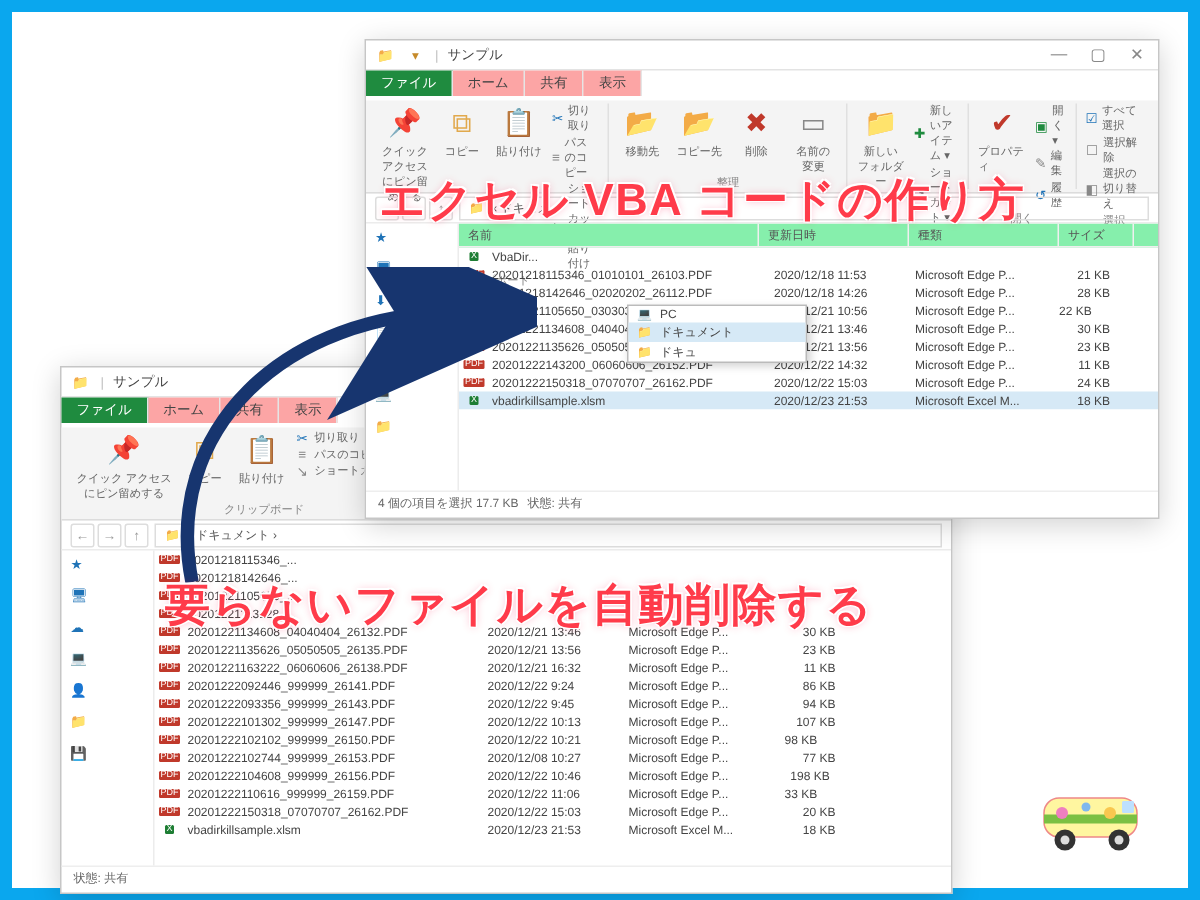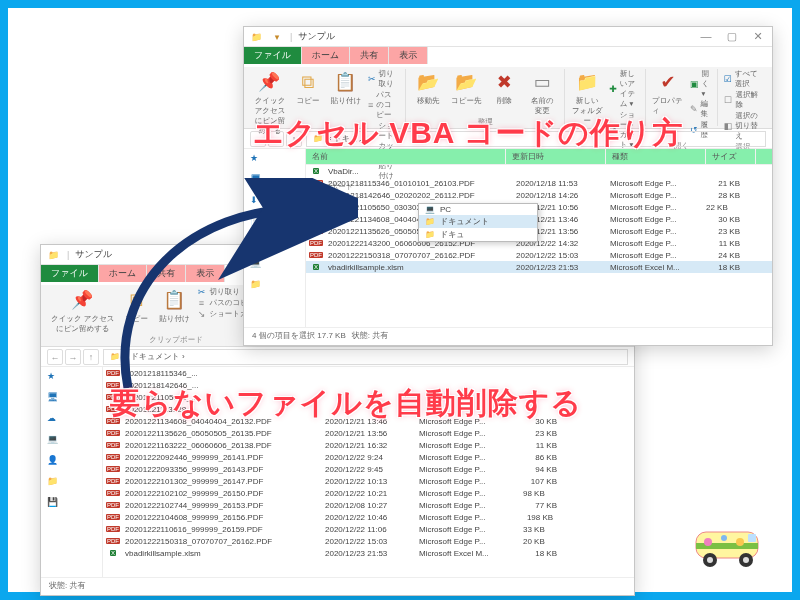--- a/index.html
+++ b/index.html
@@ -263,21 +263,21 @@
               <span class="c" style="width:104px">Microsoft Edge P...</span>
               <span class="c" style="width:46px;text-align:left">33 KB</span>
             </div>
             <div class="row">
               <span class="fi">
                 <span class="pdf">PDF</span>
               </span>
               <span class="c" style="width:200px">20201222150318_07070707_26162.PDF</span>
               <span class="c" style="width:94px">2020/12/22 15:03</span>
               <span class="c" style="width:104px">Microsoft Edge P...</span>
-              <span class="c" style="width:46px;text-align:left">20 KB</span>
+              <span class="c" style="width:46px;text-align:right">20 KB</span>
             </div>
             <div class="row">
               <span class="fi">
                 <span class="xl">X</span>
               </span>
               <span class="c" style="width:200px">vbadirkillsample.xlsm</span>
               <span class="c" style="width:94px">2020/12/23 21:53</span>
               <span class="c" style="width:104px">Microsoft Excel M...</span>
               <span class="c" style="width:46px;text-align:right">18 KB</span>
             </div>

